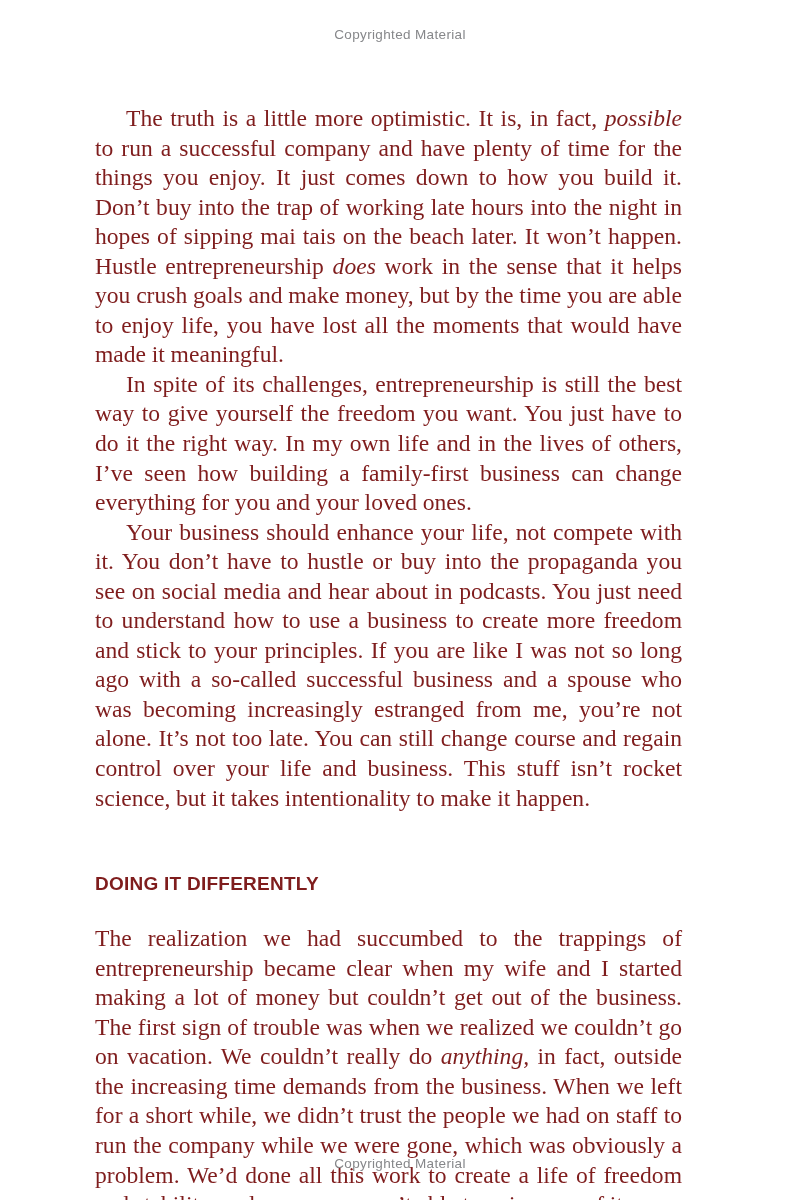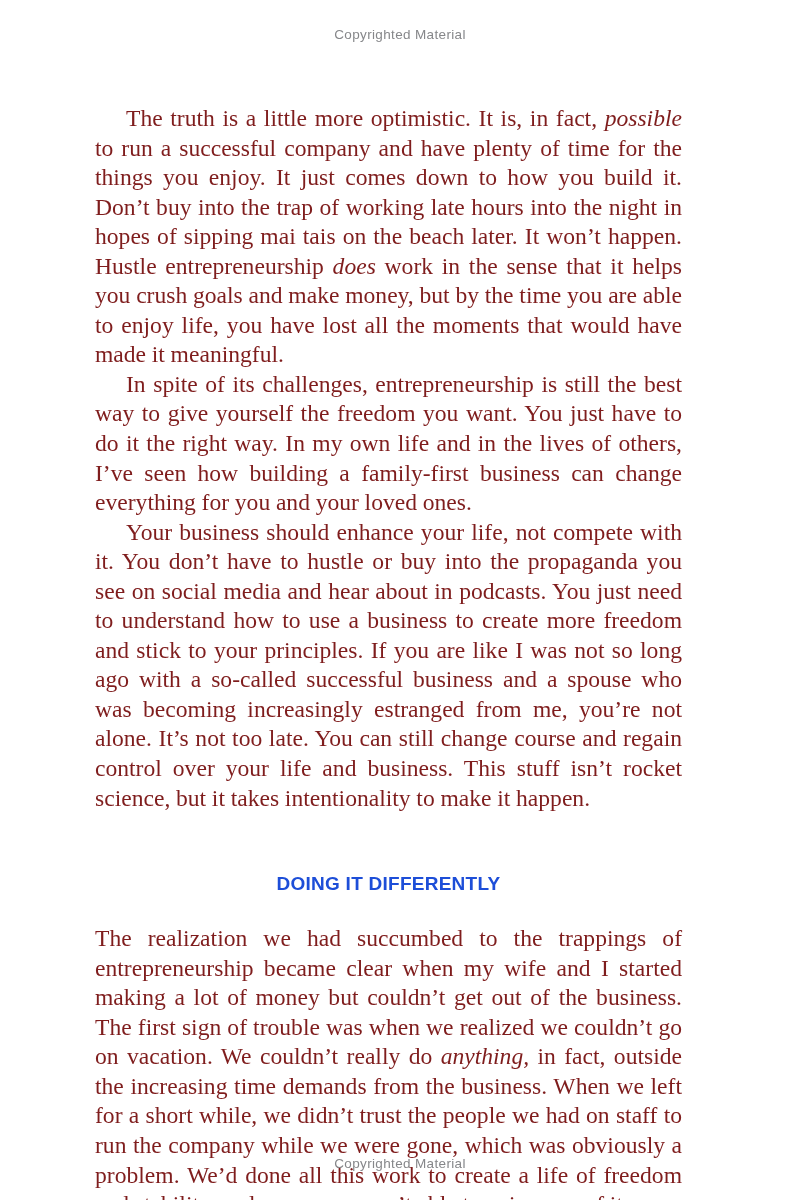--- a/index.html
+++ b/index.html
@@ -97,22 +97,22 @@
   p.body-para.noindent::before { content: none; }
 
   em { font-style: italic; }
 
   .section-heading {
     margin: 0;
     font-family: "Liberation Sans", sans-serif;
     font-weight: bold;
     font-size: 19px;
     letter-spacing: 0.25px;
-    color: #1d4ed8;
-    text-align: center;
+    color: #7f1d1d;
+    text-align: left;
   }
 
   .spacer-before-heading { height: 60px; }
   .spacer-after-heading  { height: 29px; }
 </style>
 </head>
 <body>
 
 <div class="page">
 

